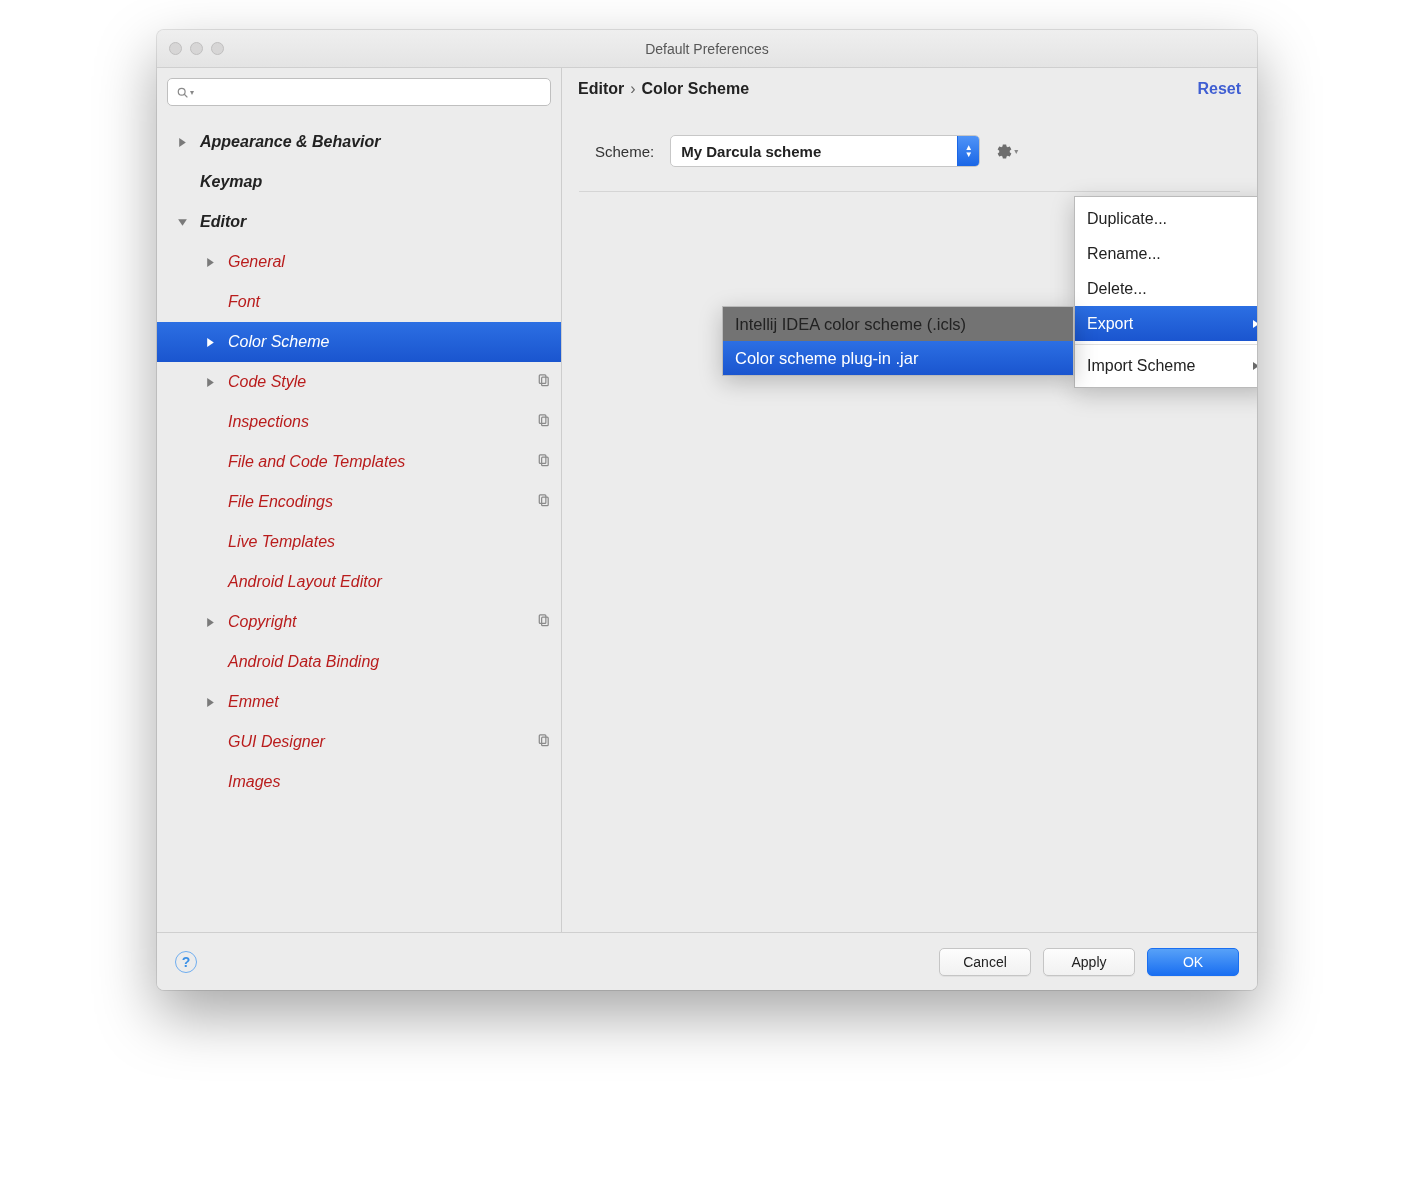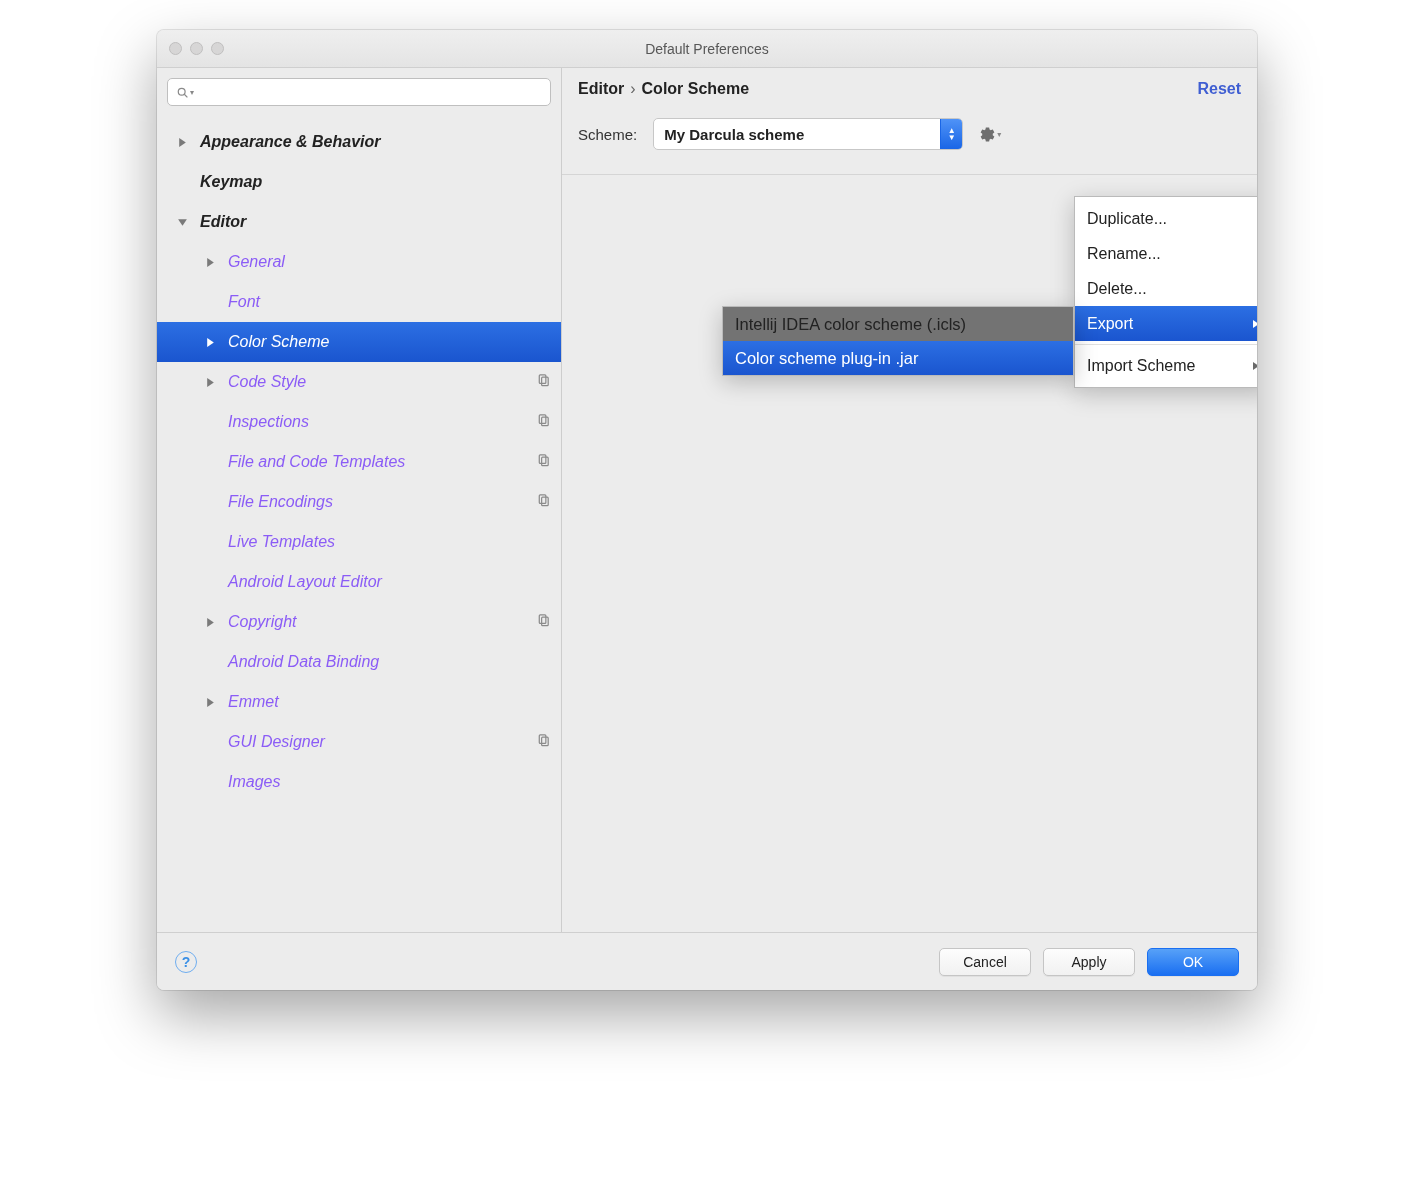--- a/index.html
+++ b/index.html
@@ -97,21 +97,21 @@
       flex: 1;
       overflow: hidden;
       padding-top: 8px;
       font-style: italic;
     }
     .row {
       height: 40px;
       display: flex;
       align-items: center;
       font-size: 16px;
-      color: #8b5cf6;
+      color: #b91c1c;
       cursor: default;
       padding-right: 10px;
     }
     .row .disclosure {
       width: 11px;
       height: 11px;
       color: #7a7a7a;
       flex-shrink: 0;
     }
     .row .spacer-disclosure {
@@ -160,21 +160,21 @@
       font-weight: 600;
       cursor: default;
     }
 
     .scheme-row {
       display: flex;
       align-items: center;
       gap: 16px;
       padding: 20px 16px 24px 16px;
       border-bottom: 1px solid #d5d5d5;
-      margin: 0;
+      margin: 17px;
     }
     .scheme-label {
       font-size: 15px;
       color: #333;
     }
     .scheme-select {
       display: flex;
       align-items: center;
       height: 32px;
       background: #fff;

